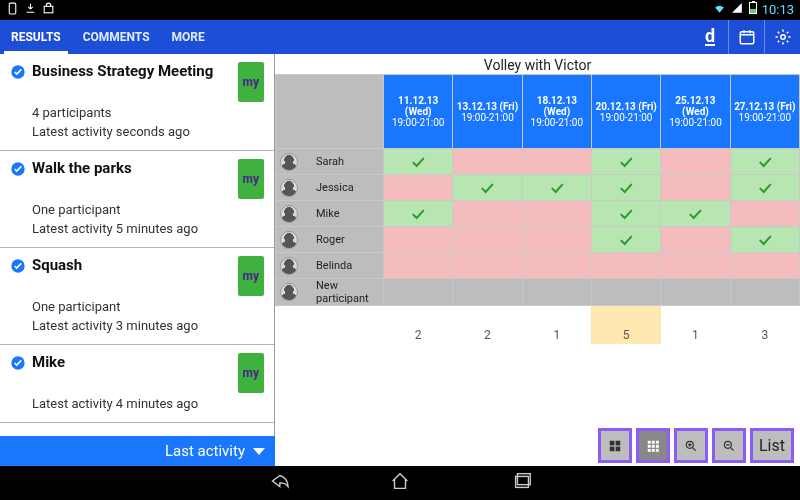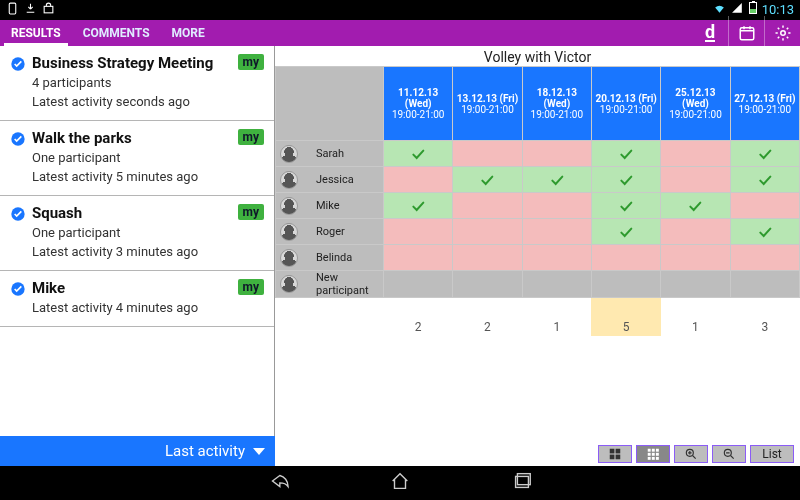--- a/index.html
+++ b/index.html
@@ -8,42 +8,42 @@
   
   .statusbar { height:20px; background:#000; color:#fff; display:flex; align-items:center; justify-content:space-between; padding:0 6px; font-size:12px; }
   .statusbar .left, .statusbar .right { display:flex; align-items:flex-start; gap:5px; }
   .statusbar svg { width:13px; height:13px; fill:#fff; }
   .statusbar .wifi svg { fill:#5edfff; }
   .statusbar .batt { width:8px; height:12px; border:1px solid #fff; position:relative; }
   .statusbar .batt::after{content:"";position:absolute;left:2px;top:-2px;width:3px;height:1px;background:#fff;}
   .statusbar .batt i{position:absolute;left:0;right:0;bottom:0;height:40%;background:#6c6;}
   .statusbar .clock{color:#5edfff; font-size:13px;}
   
-  .topbar { height:26px; background:#a21caf; color:#fff; display:flex; align-items:stretch; }
+  .topbar { height:34px; background:#1d4ed8; color:#fff; display:flex; align-items:stretch; }
   .tabs { display:flex; align-items:stretch; }
   .tab { padding:0 11px; font-size:12px; font-weight:bold; display:flex; align-items:center; position:relative; cursor:pointer; color:#e0ecff;}
   .tab.active { color:#fff; }
   .tab.active::after { content:""; position:absolute; left:4px; right:4px; bottom:0; height:3px; background:#fff;}
   .topbar .spacer { flex:1; }
   .topactions { display:flex; align-items:center; }
   .topactions .act { width:36px; height:34px; display:flex; align-items:center; justify-content:center; border-left:1px solid rgba(255,255,255,0.35); cursor:pointer;}
   .topactions .logo { width:36px; height:34px; display:flex; align-items:center; justify-content:center;}
   .topactions svg { width:18px; height:18px; fill:#fff; }
   .logo .d { font-weight:bold; font-size:18px; border-bottom:2px solid #fff; line-height:16px;}
   
   .main { flex:1; display:flex; background:#fff; overflow:hidden;}
   
   .leftcol { width:275px; display:flex; flex-direction:column; border-right:1px solid #999; position:relative;}
   .polls { flex:1; overflow:hidden; }
   .poll { padding:8px 10px 10px 10px; border-bottom:1px solid #b5b5b5; position:relative; cursor:pointer;}
   .poll .row1 { display:flex; align-items:flex-start; gap:6px;}
   .poll .chk { width:16px;height:16px; flex-shrink:0; margin-top:2px;}
   .poll .chk svg{width:16px;height:16px;}
   .poll .title { font-size:15px; font-weight:bold; line-height:18px; flex:1; color:#111;}
-  .poll .badge { background:#3fb13f; color:#0f172a; font-size:12px; font-weight:bold; padding:1px 5px; border-radius:2px; align-self:flex-start;}
+  .poll .badge { background:#3fb13f; color:#4c1d95; font-size:12px; font-weight:bold; padding:13px 5px; border-radius:2px; align-self:flex-start;}
   .poll .sub { margin-left:22px; font-size:13px; color:#333; line-height:17px; margin-top:2px;}
   .leftbottom { position:absolute; left:0; right:-1px; bottom:0; height:30px; background:#1976ff; color:#fff; display:flex; align-items:center; justify-content:flex-end; padding:0 10px; font-size:15px; gap:8px; cursor:pointer;}
   .leftbottom .tri { width:0;height:0;border-left:6px solid transparent;border-right:6px solid transparent;border-top:7px solid #fff;}
   
   .rightcol { flex:1; display:flex; flex-direction:column; position:relative; background:#e0e0e0;}
   .gridtitle { text-align:center; font-size:14px; padding:3px 0 1px 0; background:#fff; color:#222;}
   .gridwrap { flex:1; background:#fff; position:relative; }
   table.grid { border-collapse:collapse; width:100%; table-layout:fixed;}
   .grid th, .grid td { border:1px solid #c9c9c9; height:26px; font-size:10px; }
   .grid thead th { background:#1976ff; color:#fff; font-weight:bold; font-size:10px; line-height:11px; padding:20px 2px; height:34px;}
@@ -55,21 +55,21 @@
   td.no  { background:#f4bcbc; }
   td.na  { background:#bdbdbd; }
   td.yes .ck, td.no .ck { display:flex; align-items:center; justify-content:center;}
   td.yes svg{width:16px;height:16px;}
   td.yes svg path{stroke:#2e9a2e;}
   tr.countrow td { background:#fff; height:38px; vertical-align:bottom; text-align:center; font-size:12px; color:#555; border:none; border-top:1px solid #ddd; padding-bottom:2px;}
   tr.countrow td.hl { background:#ffe9b0;}
   tr.countrow td.namecol { background:#fff;}
   
   .rightbottom { position:absolute; right:0; bottom:0; display:flex; gap:4px; padding:3px 6px;}
-  .rbtn { width:34px; height:18px; background:#bdbdbd; border:1px solid #8b5cf6; display:flex; align-items:center; justify-content:center; cursor:pointer; font-size:12px; color:#222;}
+  .rbtn { width:34px; height:35px; background:#bdbdbd; border:3px solid #8b5cf6; display:flex; align-items:center; justify-content:center; cursor:pointer; font-size:16px; color:#222;}
   .rbtn.active { background:#888; color:#fff;}
   .rbtn.wide { width:44px;}
   .rbtn svg{width:14px;height:14px;fill:#333;}
   .rbtn.active svg{fill:#fff;}
   
   .navbar { height:34px; background:#000; display:flex; align-items:center; justify-content:center; gap:100px;}
   .navbar svg { width:22px; height:22px; stroke:#ccc; fill:none; stroke-width:1.5;} 
 </style>
 </head>
 <body>

